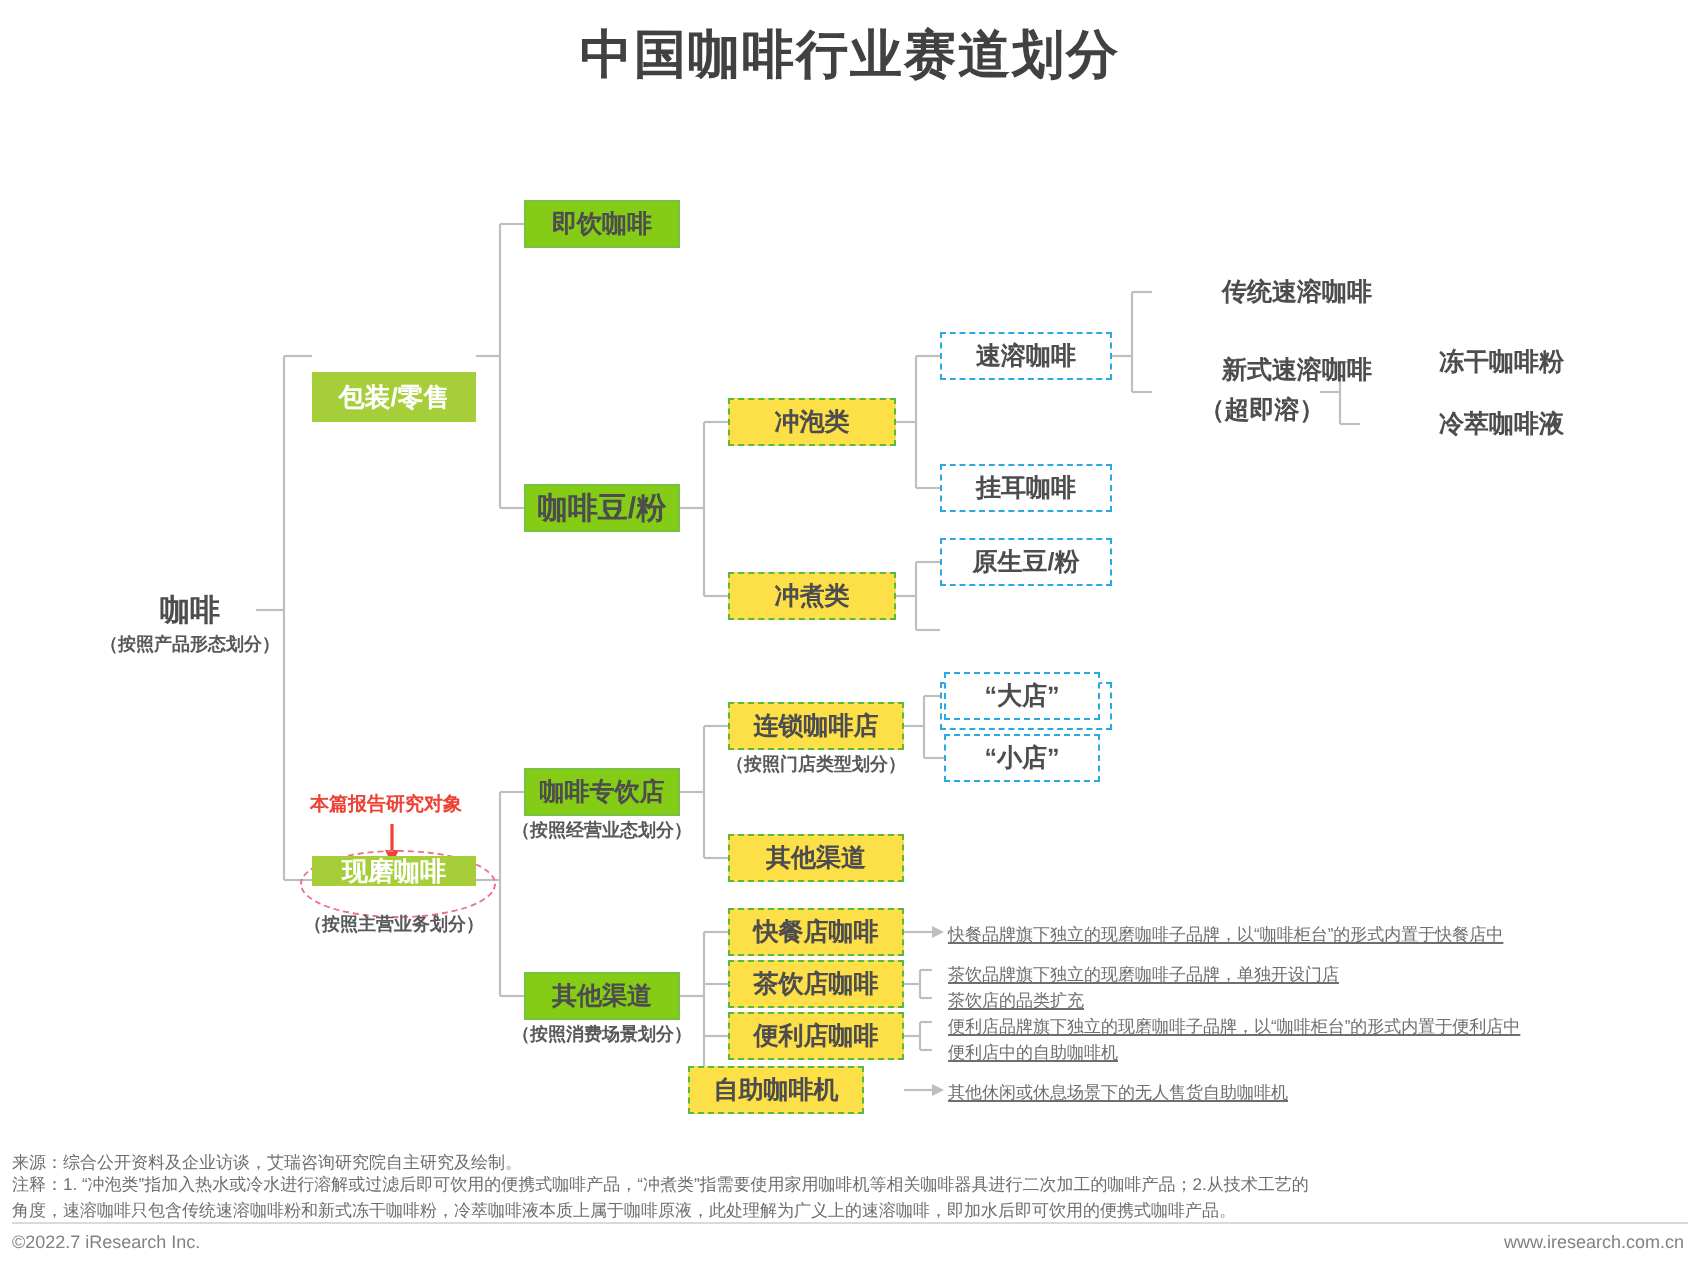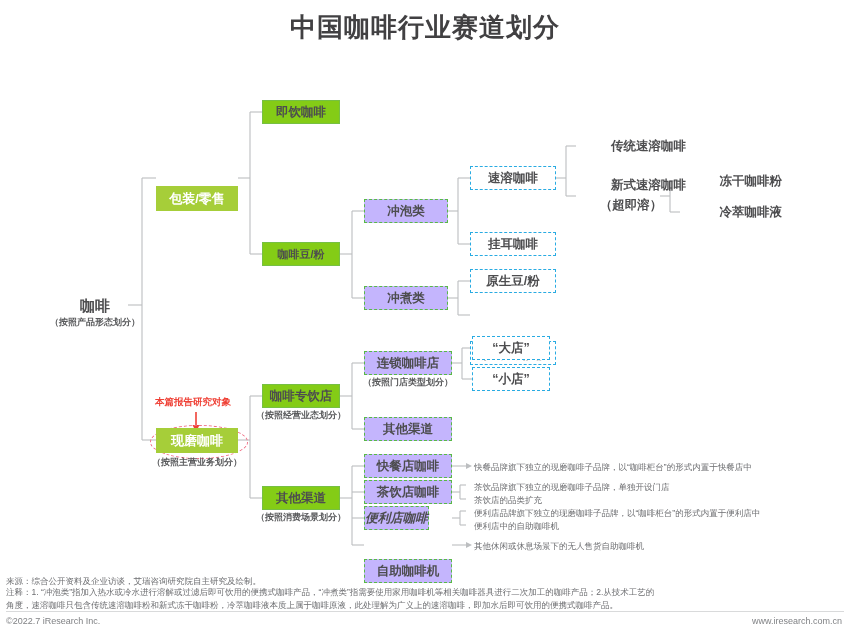--- a/index.html
+++ b/index.html
@@ -38,21 +38,21 @@
   .node.fill{            
     background:#a6ce39;
     border:1px solid #a6ce39;
     color:#ffffff;
   }
   .node.solidgreen{      
     background:#84cc16;
     border:1.6px solid #76c043;
   }
   .node.dashgreen{       
-    background:#c4b5fd;
+    background:#fde047;
     border:1.6px dashed #58b947;
   }
   .node.dashblue{        
     background:#ffffff;
     border:1.6px dashed #29abe2;
   }
   .node.plain{           
     background:transparent;border:none;
     justify-content:flex-end;
     font-weight:bold;
@@ -65,20 +65,21 @@
     white-space:nowrap;text-align:center;
     line-height:1.1;
   }
 
   
   .desc{
     position:absolute;
     font-size:8.5px;color:#6d6e71;
     white-space:nowrap;line-height:1.45;
     font-weight:normal;
+    text-decoration:underline;
   }
 
   
   .annot{
     position:absolute;
     font-size:9.5px;font-weight:bold;color:#ef4136;
     white-space:nowrap;
   }
   .ellipse{
     position:absolute;
@@ -220,32 +221,32 @@
   <div class="node plain" style="left:60px;top:294px;width:70px;height:22px;justify-content:center;font-size:15px;">
     <span>咖啡</span>
   </div>
   <div class="caption" style="left:45px;top:318px;width:100px;">（按照产品形态划分）</div>
 
   <div class="node fill" style="left:156px;top:165px;width:82px;height:25px;font-size:13px;margin-top:21px;">
     <span>包装/零售</span>
   </div>
 
   <div class="ellipse" style="left:150px;top:425px;width:96px;height:32px;"></div>
-  <div class="node fill" style="left:156px;top:428px;width:82px;height:25px;font-size:13px;justify-content:center;">
+  <div class="node fill" style="left:156px;top:428px;width:82px;height:15px;font-size:13px;justify-content:center;">
     <span>现磨咖啡</span>
   </div>
   <div class="caption" style="left:137px;top:458px;width:120px;">（按照主营业务划分）</div>
 
   <div class="annot" style="left:155px;top:396px;">本篇报告研究对象</div>
 
   <div class="node solidgreen" style="left:262px;top:100px;width:78px;height:24px;font-size:12.5px;">
     <span>即饮咖啡</span>
   </div>
 
-  <div class="node solidgreen" style="left:262px;top:242px;width:78px;height:24px;font-size:11px;">
+  <div class="node solidgreen" style="left:262px;top:242px;width:78px;height:24px;font-size:15px;">
     <span>咖啡豆/粉</span>
   </div>
 
   <div class="node solidgreen" style="left:262px;top:384px;width:78px;height:24px;font-size:12.5px;">
     <span>咖啡专饮店</span>
   </div>
   <div class="caption" style="left:245px;top:411px;width:112px;">（按照经营业态划分）</div>
 
   <div class="node solidgreen" style="left:262px;top:486px;width:78px;height:24px;font-size:12.5px;">
     <span>其他渠道</span>
@@ -270,25 +271,25 @@
   </div>
 
   <div class="node dashgreen" style="left:364px;top:454px;width:88px;height:24px;font-size:12.5px;">
     <span>快餐店咖啡</span>
   </div>
 
   <div class="node dashgreen" style="left:364px;top:480px;width:88px;height:24px;font-size:12.5px;">
     <span>茶饮店咖啡</span>
   </div>
 
-  <div class="node dashgreen" style="left:364px;top:506px;width:65px;height:24px;font-size:12.5px;font-style:italic;">
+  <div class="node dashgreen" style="left:364px;top:506px;width:88px;height:24px;font-size:12.5px;">
     <span>便利店咖啡</span>
   </div>
 
-  <div class="node dashgreen" style="left:364px;top:533px;width:88px;height:24px;font-size:12.5px;margin-top:26px;">
+  <div class="node dashgreen" style="left:344px;top:533px;width:88px;height:24px;font-size:12.5px;">
     <span>自助咖啡机</span>
   </div>
 
   <div class="node dashblue" style="left:470px;top:166px;width:86px;height:24px;font-size:12.5px;">
     <span>速溶咖啡</span>
   </div>
 
   <div class="node dashblue" style="left:470px;top:232px;width:86px;height:24px;font-size:12.5px;">
     <span>挂耳咖啡</span>
   </div>

